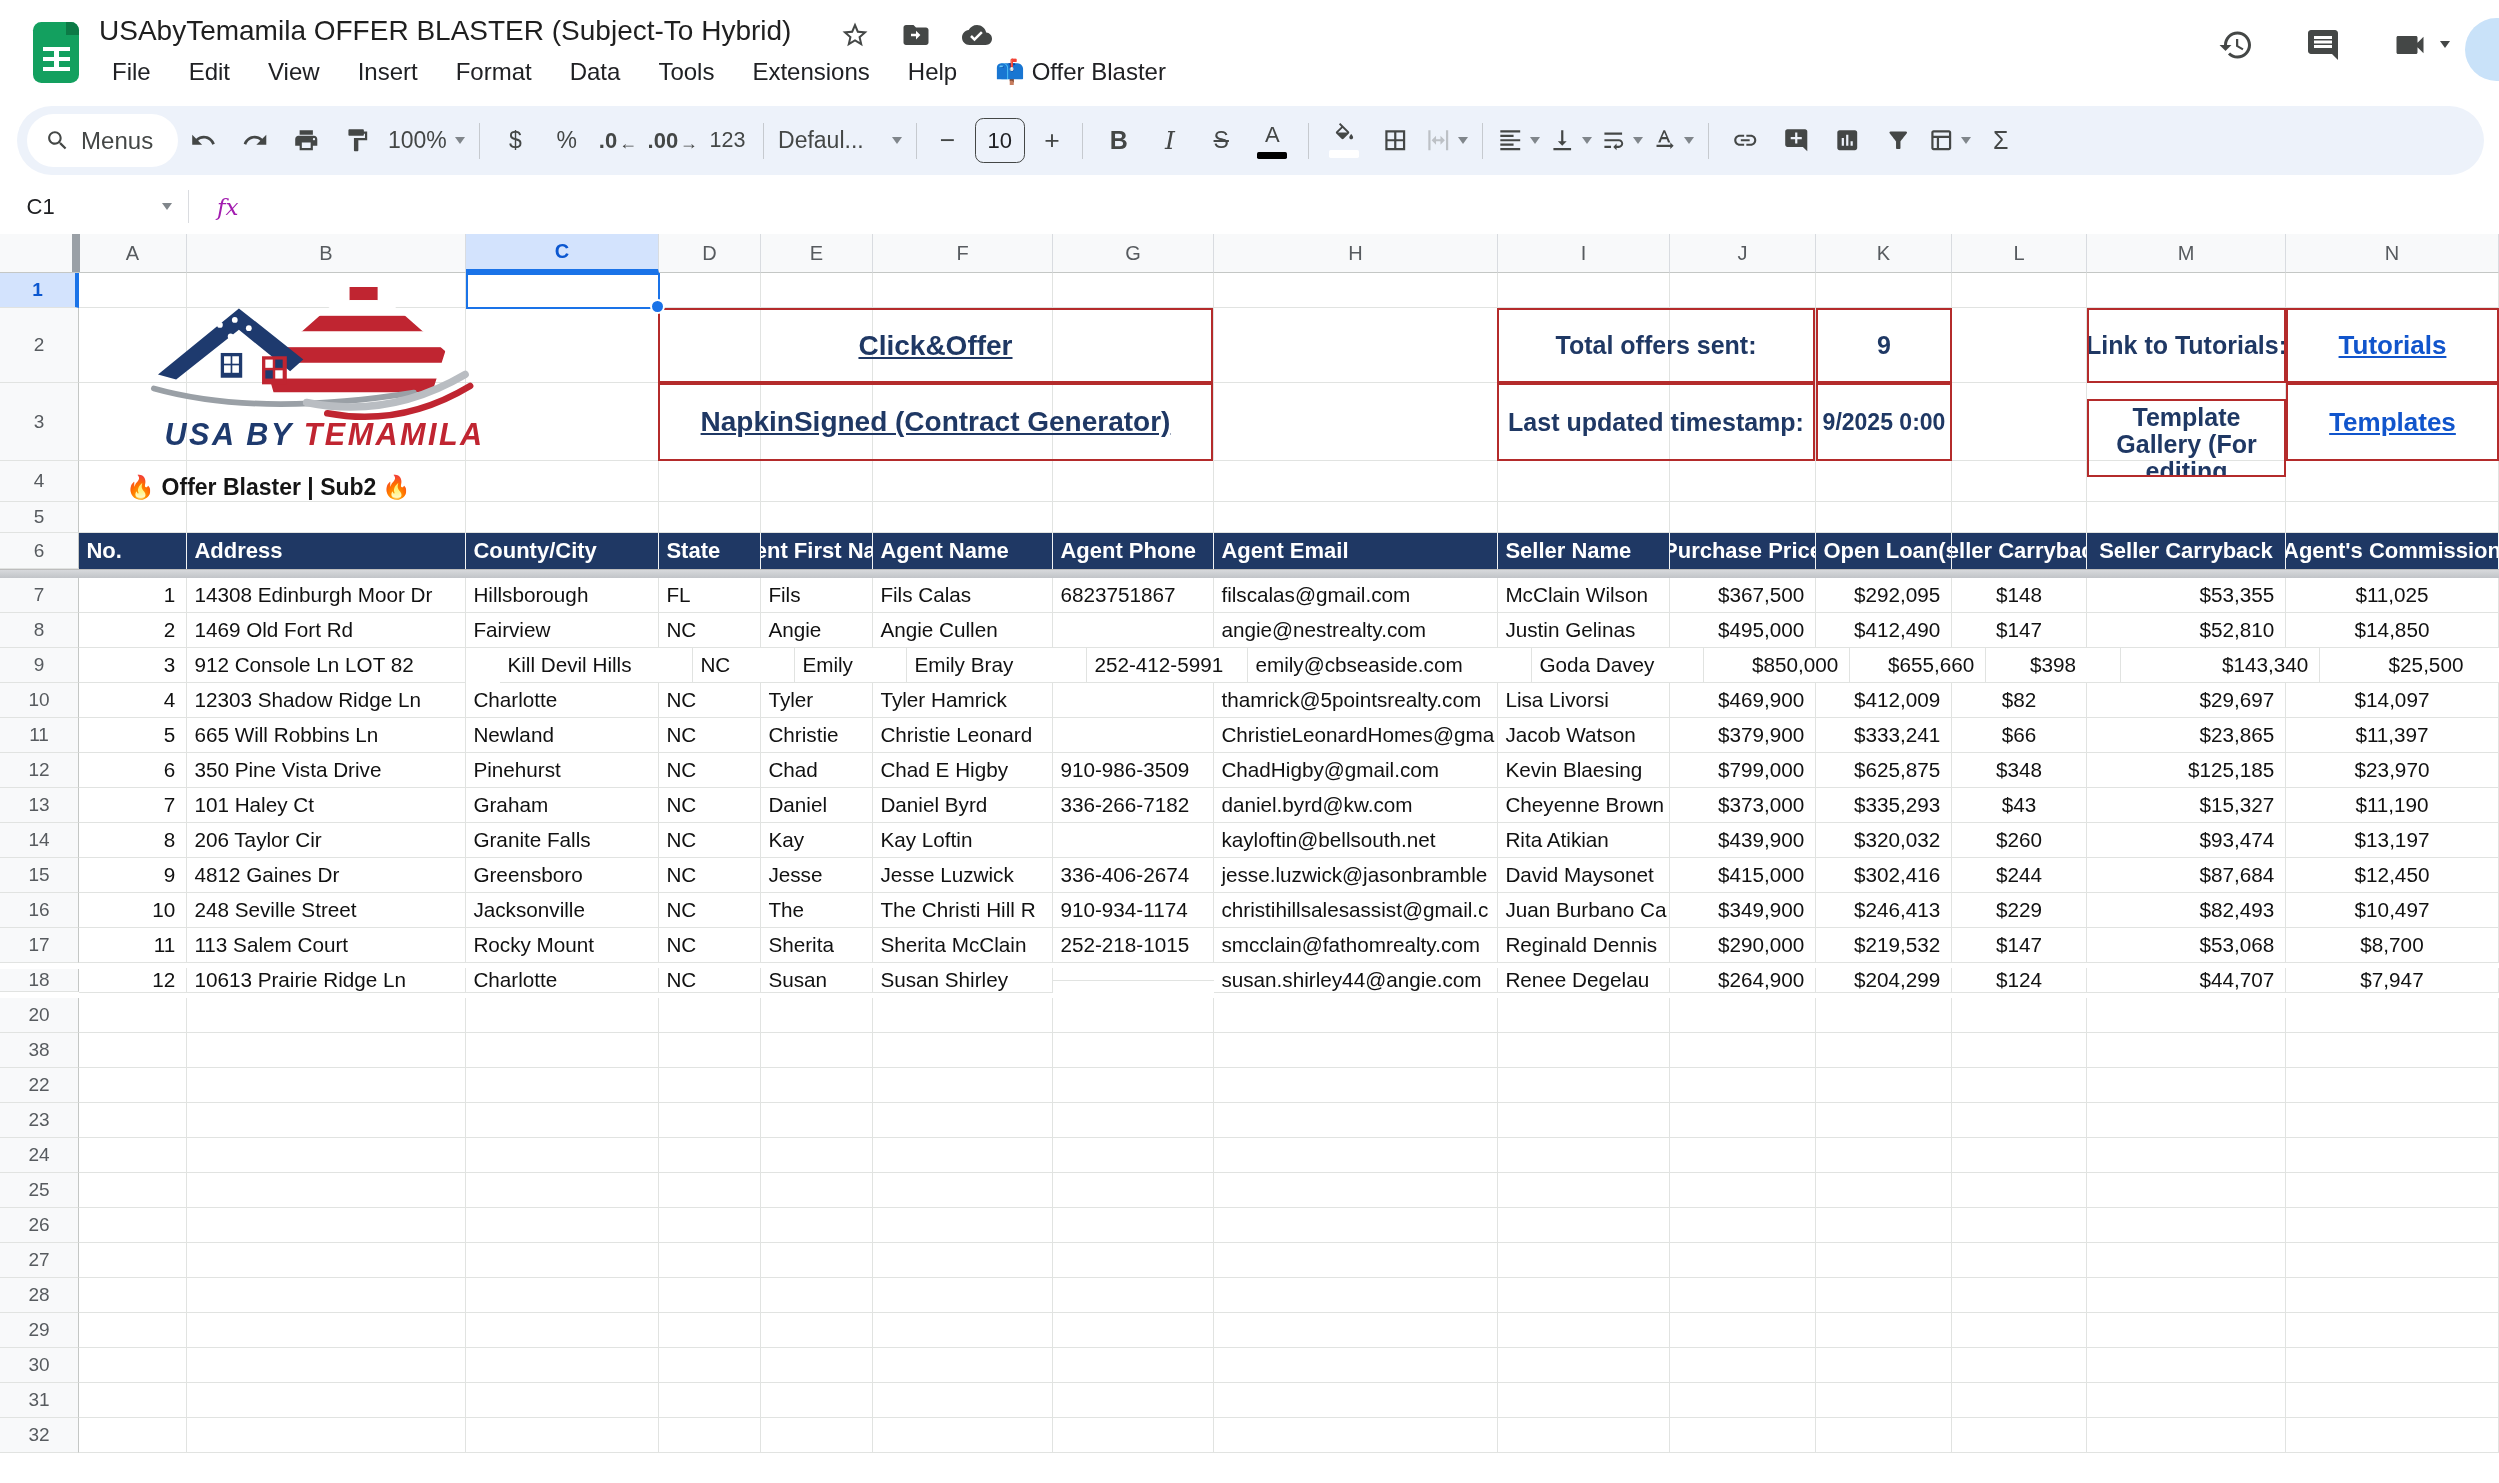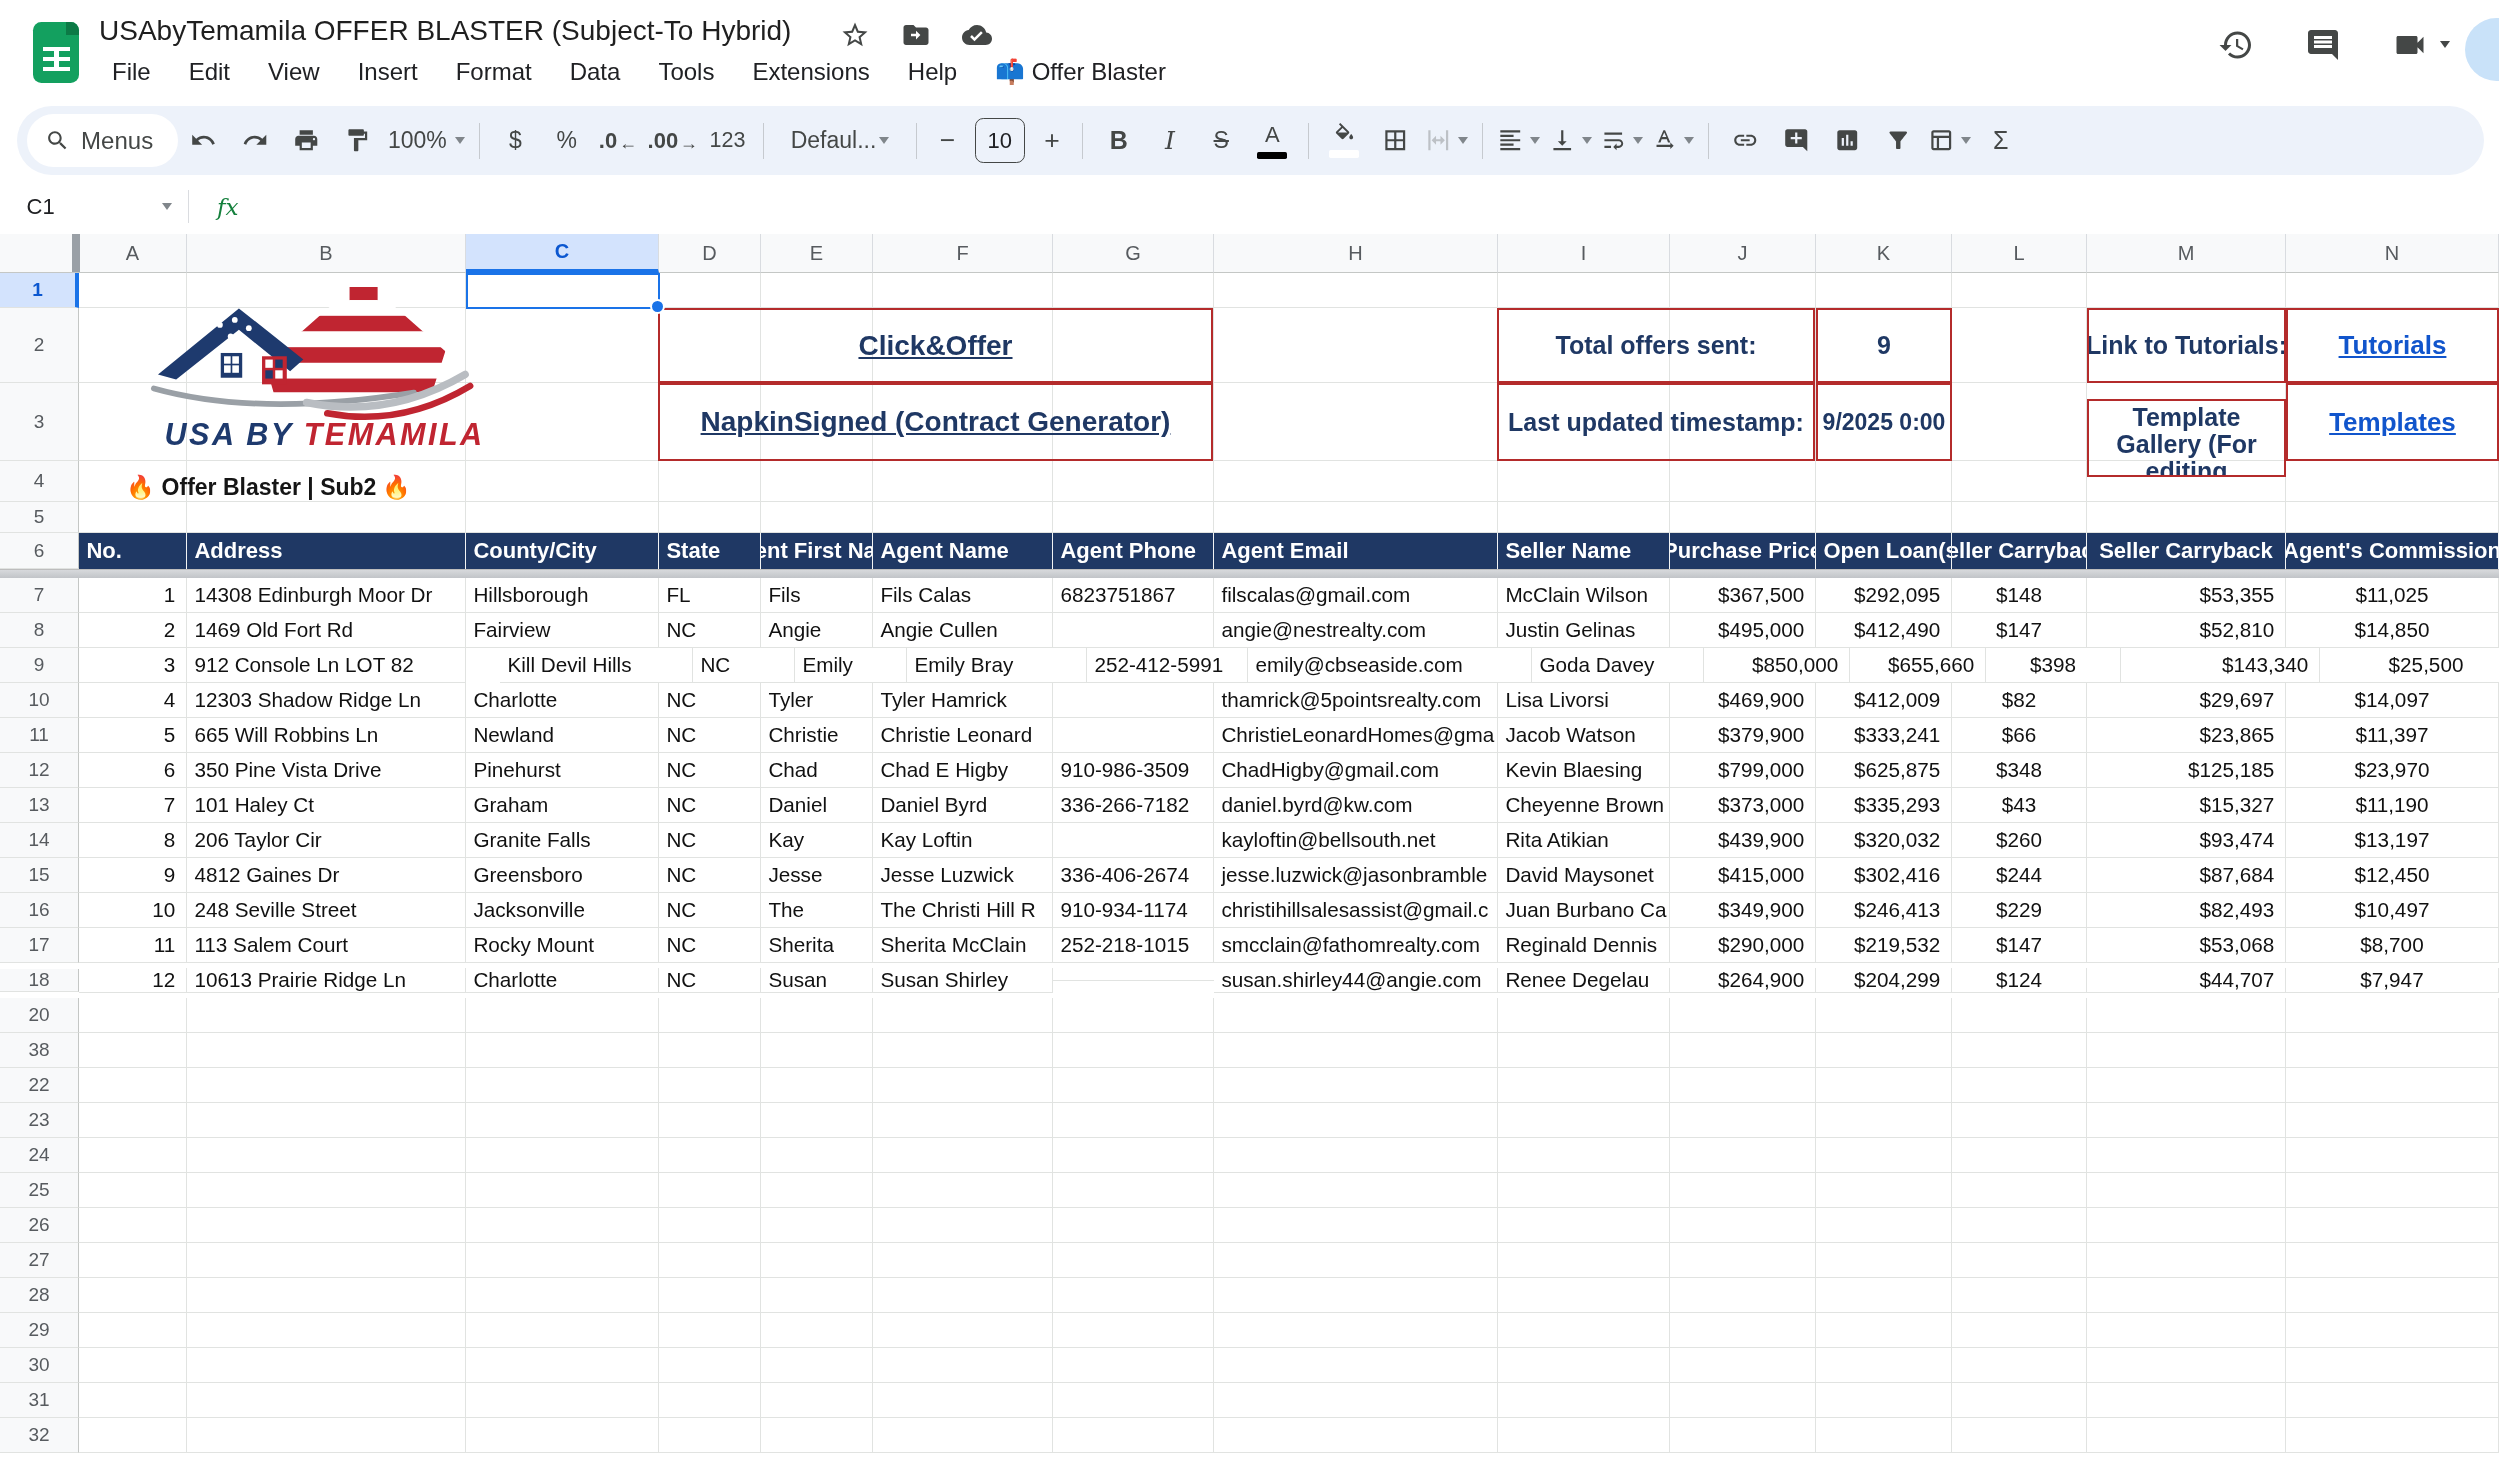--- a/index.html
+++ b/index.html
@@ -30,34 +30,34 @@
            display:flex;align-items:center;}
   #menus-pill{display:flex;align-items:center;gap:11.6px;background:#fff;border-radius:27px;height:53px;
               padding:0 25px 0 18px;margin-left:10px;font-size:24px;color:#444746;}
   .tb{display:flex;align-items:center;justify-content:center;min-width:43px;height:46px;margin:0 4.1px;
       border-radius:6.6px;color:#444746;font-size:23px;white-space:nowrap;}
   .tb svg{width:26.5px;height:26.5px;fill:#444746;}
   .tb.grey svg{fill:#bdc1c6;}
   .tdiv{width:0.8px;height:36px;background:#c6cacf;margin:0 10px;}
   .tb .lbl{font-size:23px;}
   #zoom-btn{gap:8.3px;margin-left:5px;}
-  #font-btn{gap:3px;min-width:124px;font-size:23px;}
+  #font-btn{gap:3px;min-width:124px;font-size:23px;justify-content:space-between;}
   #size-box{width:48px;height:43px;border:1.7px solid #444746;border-radius:8.3px;display:flex;align-items:center;
             justify-content:center;font-size:22px;color:#202124;background:transparent;margin:0 6.6px;}
   .colorbtn{display:flex;flex-direction:column;align-items:center;gap:4.1px;}
   .colorbtn .bar{width:30px;height:7.4px;border-radius:1.7px;}
   .dec{display:flex;align-items:flex-end;font-size:22px;font-weight:bold;color:#444746;}
   .dec .arr{font-size:18px;margin-left:1.7px;}
   .withcaret{gap:6.6px;}
 
   
   #fbar{position:absolute;left:0;top:179px;width:2500px;height:55px;background:#fff;display:flex;align-items:center;}
   #namebox{width:145px;padding-left:26.5px;font-size:22px;color:#202124;display:flex;align-items:center;justify-content:space-between;}
   #fbar .vdiv{width:0.8px;height:33px;background:#dadce0;margin:0 16.5px;}
-  #fx{font-family:"DejaVu Serif",serif;font-style:italic;font-size:23px;color:#15803d;margin-left:11.6px;}
+  #fx{font-family:"DejaVu Serif",serif;font-style:italic;font-size:23px;color:#a21caf;margin-left:11.6px;}
 
   
   #sheet{position:absolute;left:0;top:234px;width:2500px;height:1250px;background:#fff;overflow:hidden;}
   #colheads{display:flex;height:39px;background:#f8f9fa;position:relative;}
   #colheads .corner{width:79px;border-right:0.8px solid #c4c7c5;border-bottom:0.8px solid #c4c7c5;background:#f8f9fa;box-sizing:border-box;position:relative;}
   #colheads .corner .handle{position:absolute;right:-1.7px;top:0;width:7.4px;height:38px;background:#9aa0a6;}
   #colheads .chd{box-sizing:border-box;border-right:0.8px solid #d9dce0;border-bottom:0.8px solid #c4c7c5;
     display:flex;align-items:center;justify-content:center;font-size:20px;color:#575b5f;}
   #colheads .chd.sel{background:#d3e3fd;color:#0b57d0;font-weight:bold;border-bottom:4.1px solid #1a73e8;}
   .grow{display:flex;box-sizing:border-box;}

